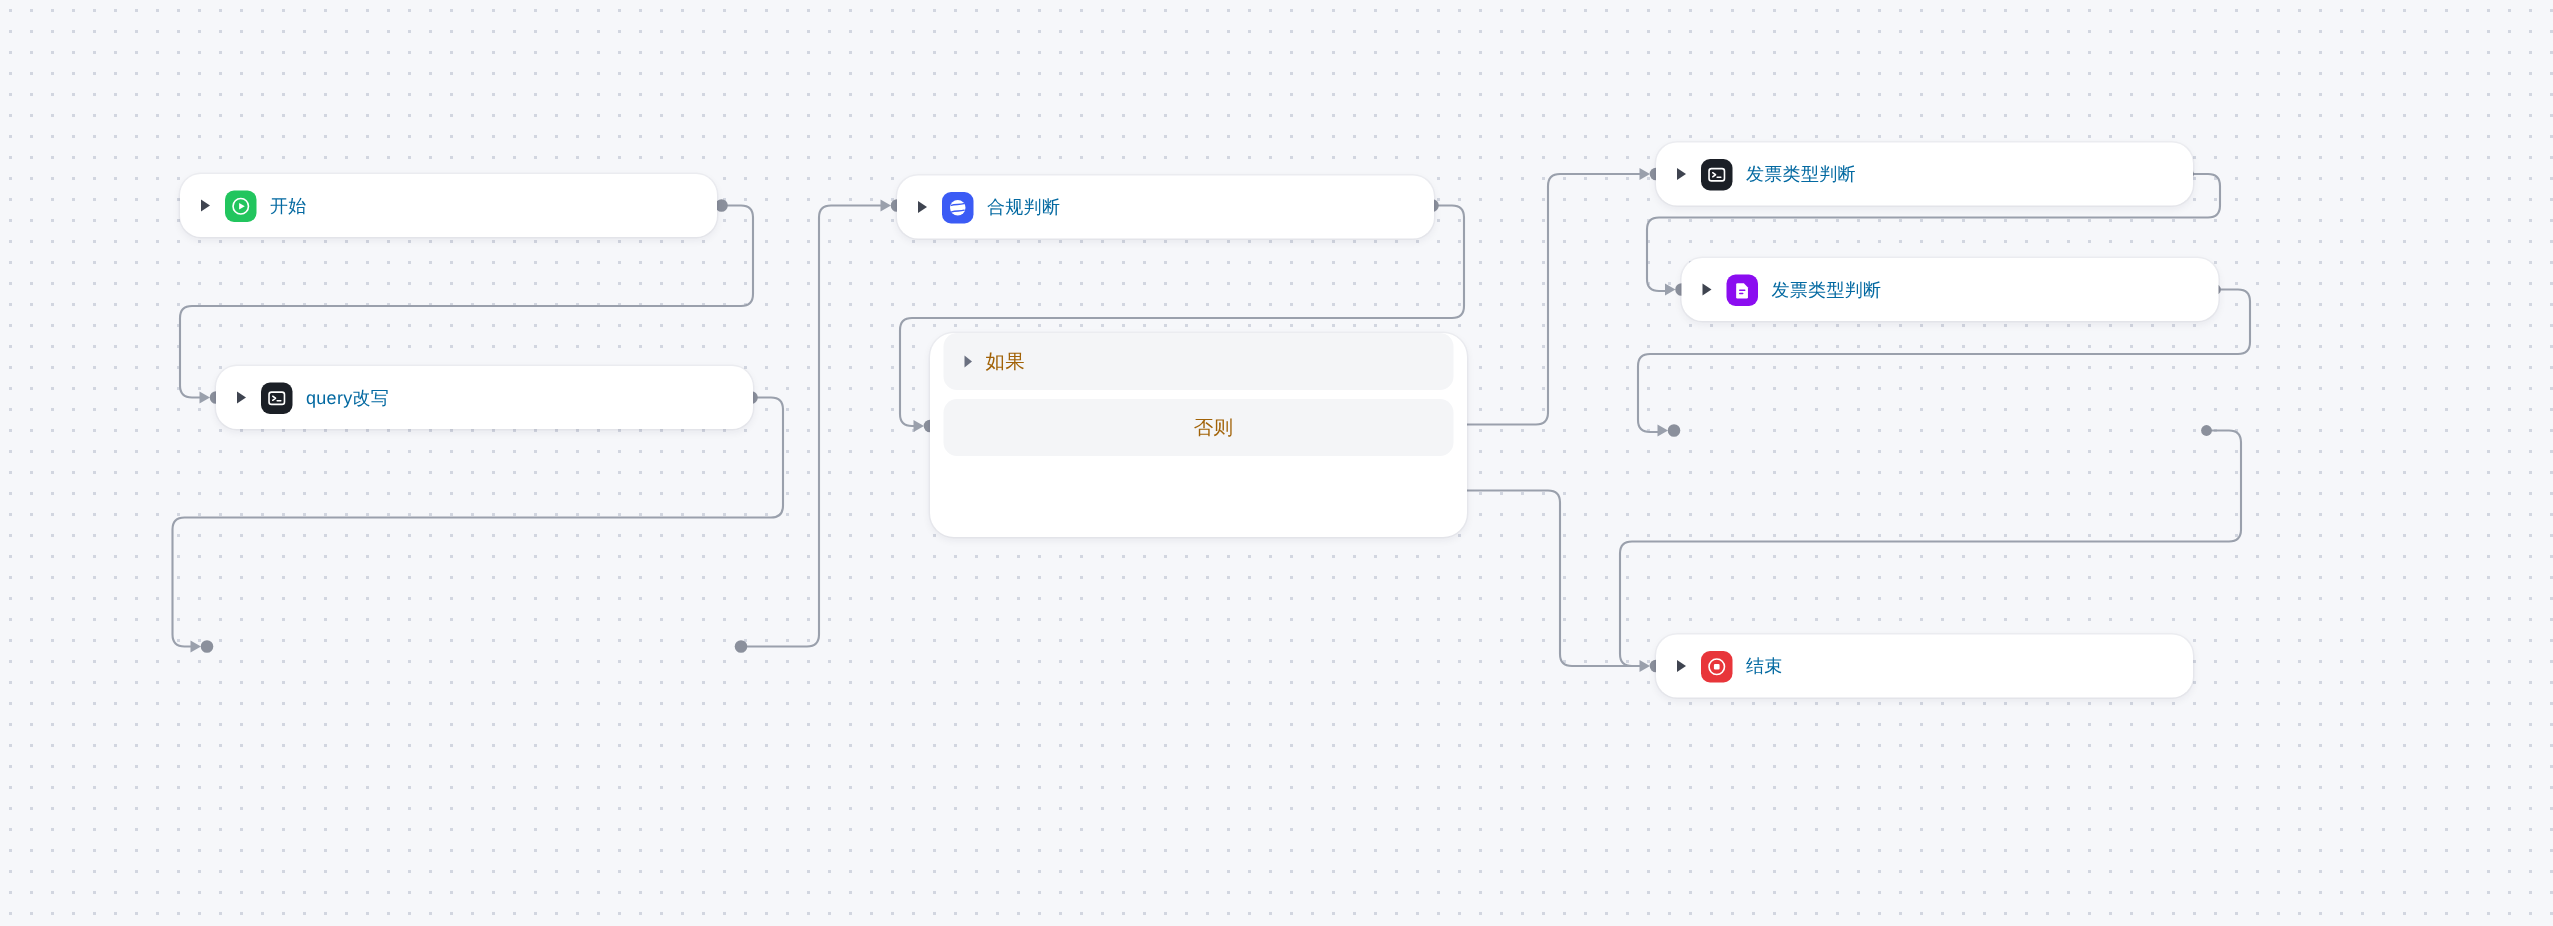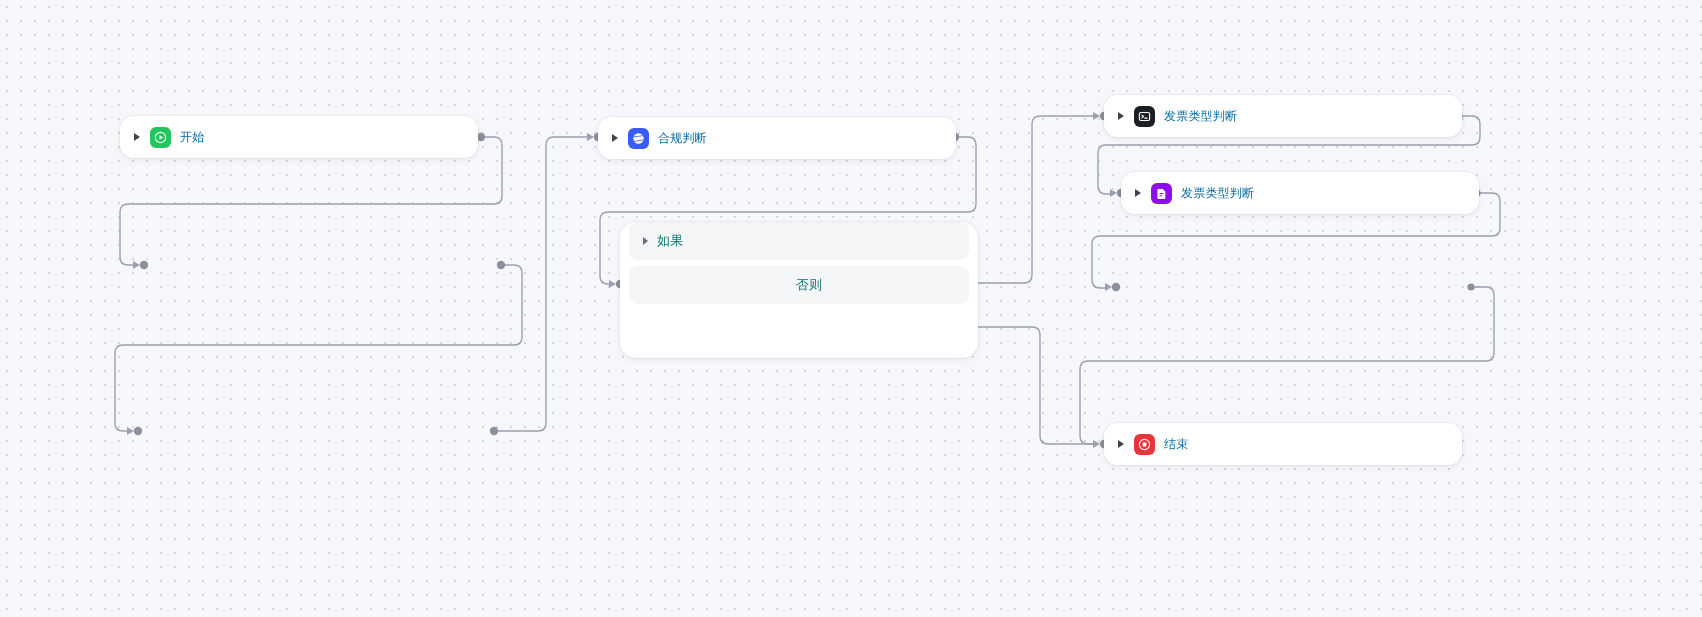--- a/index.html
+++ b/index.html
@@ -116,21 +116,21 @@
     border-radius: 9px;
     display: flex;
     align-items: center;
     padding-left: 14px;
     gap: 8px;
     margin-top: 6px;
   }
   .branch-row:first-of-type { margin-top: 0; }
   .branch-label {
     font-size: 13px;
-    color: #0f766e;
+    color: #a16207;
     letter-spacing: 0.2px;
   }
   .branch-row.plain { padding-left: 20px; justify-content: center; }
 </style>
 </head>
 <body>
 
 <div id="canvas">
 
   <svg id="edges" viewBox="0 0 1702 617" width="1702" height="617">
@@ -188,20 +188,33 @@
       <span class="icon" style="background:#22c55e;">
         <svg width="13" height="13" viewBox="0 0 24 24">
           <circle cx="12" cy="12" r="9.5" fill="none" stroke="#ffffff" stroke-width="2"></circle>
           <polygon points="10,8 17,12 10,16" fill="#ffffff"></polygon>
         </svg>
       </span>
       <span class="node-title">开始</span>
     </div>
   </div>
 
+  <div class="node" style="left:144px; top:244px; width:358px; height:42px;">
+    <div class="node-head">
+      <span class="caret"></span>
+      <span class="icon" style="background:#1b1f26;">
+        <svg width="13" height="13" viewBox="0 0 24 24">
+          <rect x="2.5" y="4.5" width="19" height="15" rx="3" fill="none" stroke="#ffffff" stroke-width="2"></rect>
+          <polyline points="7,9.5 10.5,12 7,14.5" fill="none" stroke="#ffffff" stroke-width="1.9" stroke-linecap="round" stroke-linejoin="round"></polyline>
+          <line x1="12.5" y1="15" x2="17" y2="15" stroke="#ffffff" stroke-width="1.9" stroke-linecap="round"></line>
+        </svg>
+      </span>
+      <span class="node-title">query改写</span>
+    </div>
+  </div>
 
 
   <div class="node" style="left:598px; top:117px; width:358px; height:42px;text-align:center;">
     <div class="node-head">
       <span class="caret"></span>
       <span class="icon" style="background:#3b5bf5;">
         <svg width="13" height="13" viewBox="0 0 24 24">
           <circle cx="12" cy="12" r="9.5" fill="#ffffff"></circle>
           <path d="M12 3.5 C7 6 9 10 12 12 C15 14 17 18 12 20.5 C17 18 15 14 12 12 C9 10 7 6 12 3.5 z" fill="#3b5bf5"></path>
           <path d="M4 9 C9 7.5 14 8.5 19.5 7 M4.5 17 C10 15.5 15 16.5 20 15" fill="none" stroke="#3b5bf5" stroke-width="1.6" stroke-linecap="round"></path>

